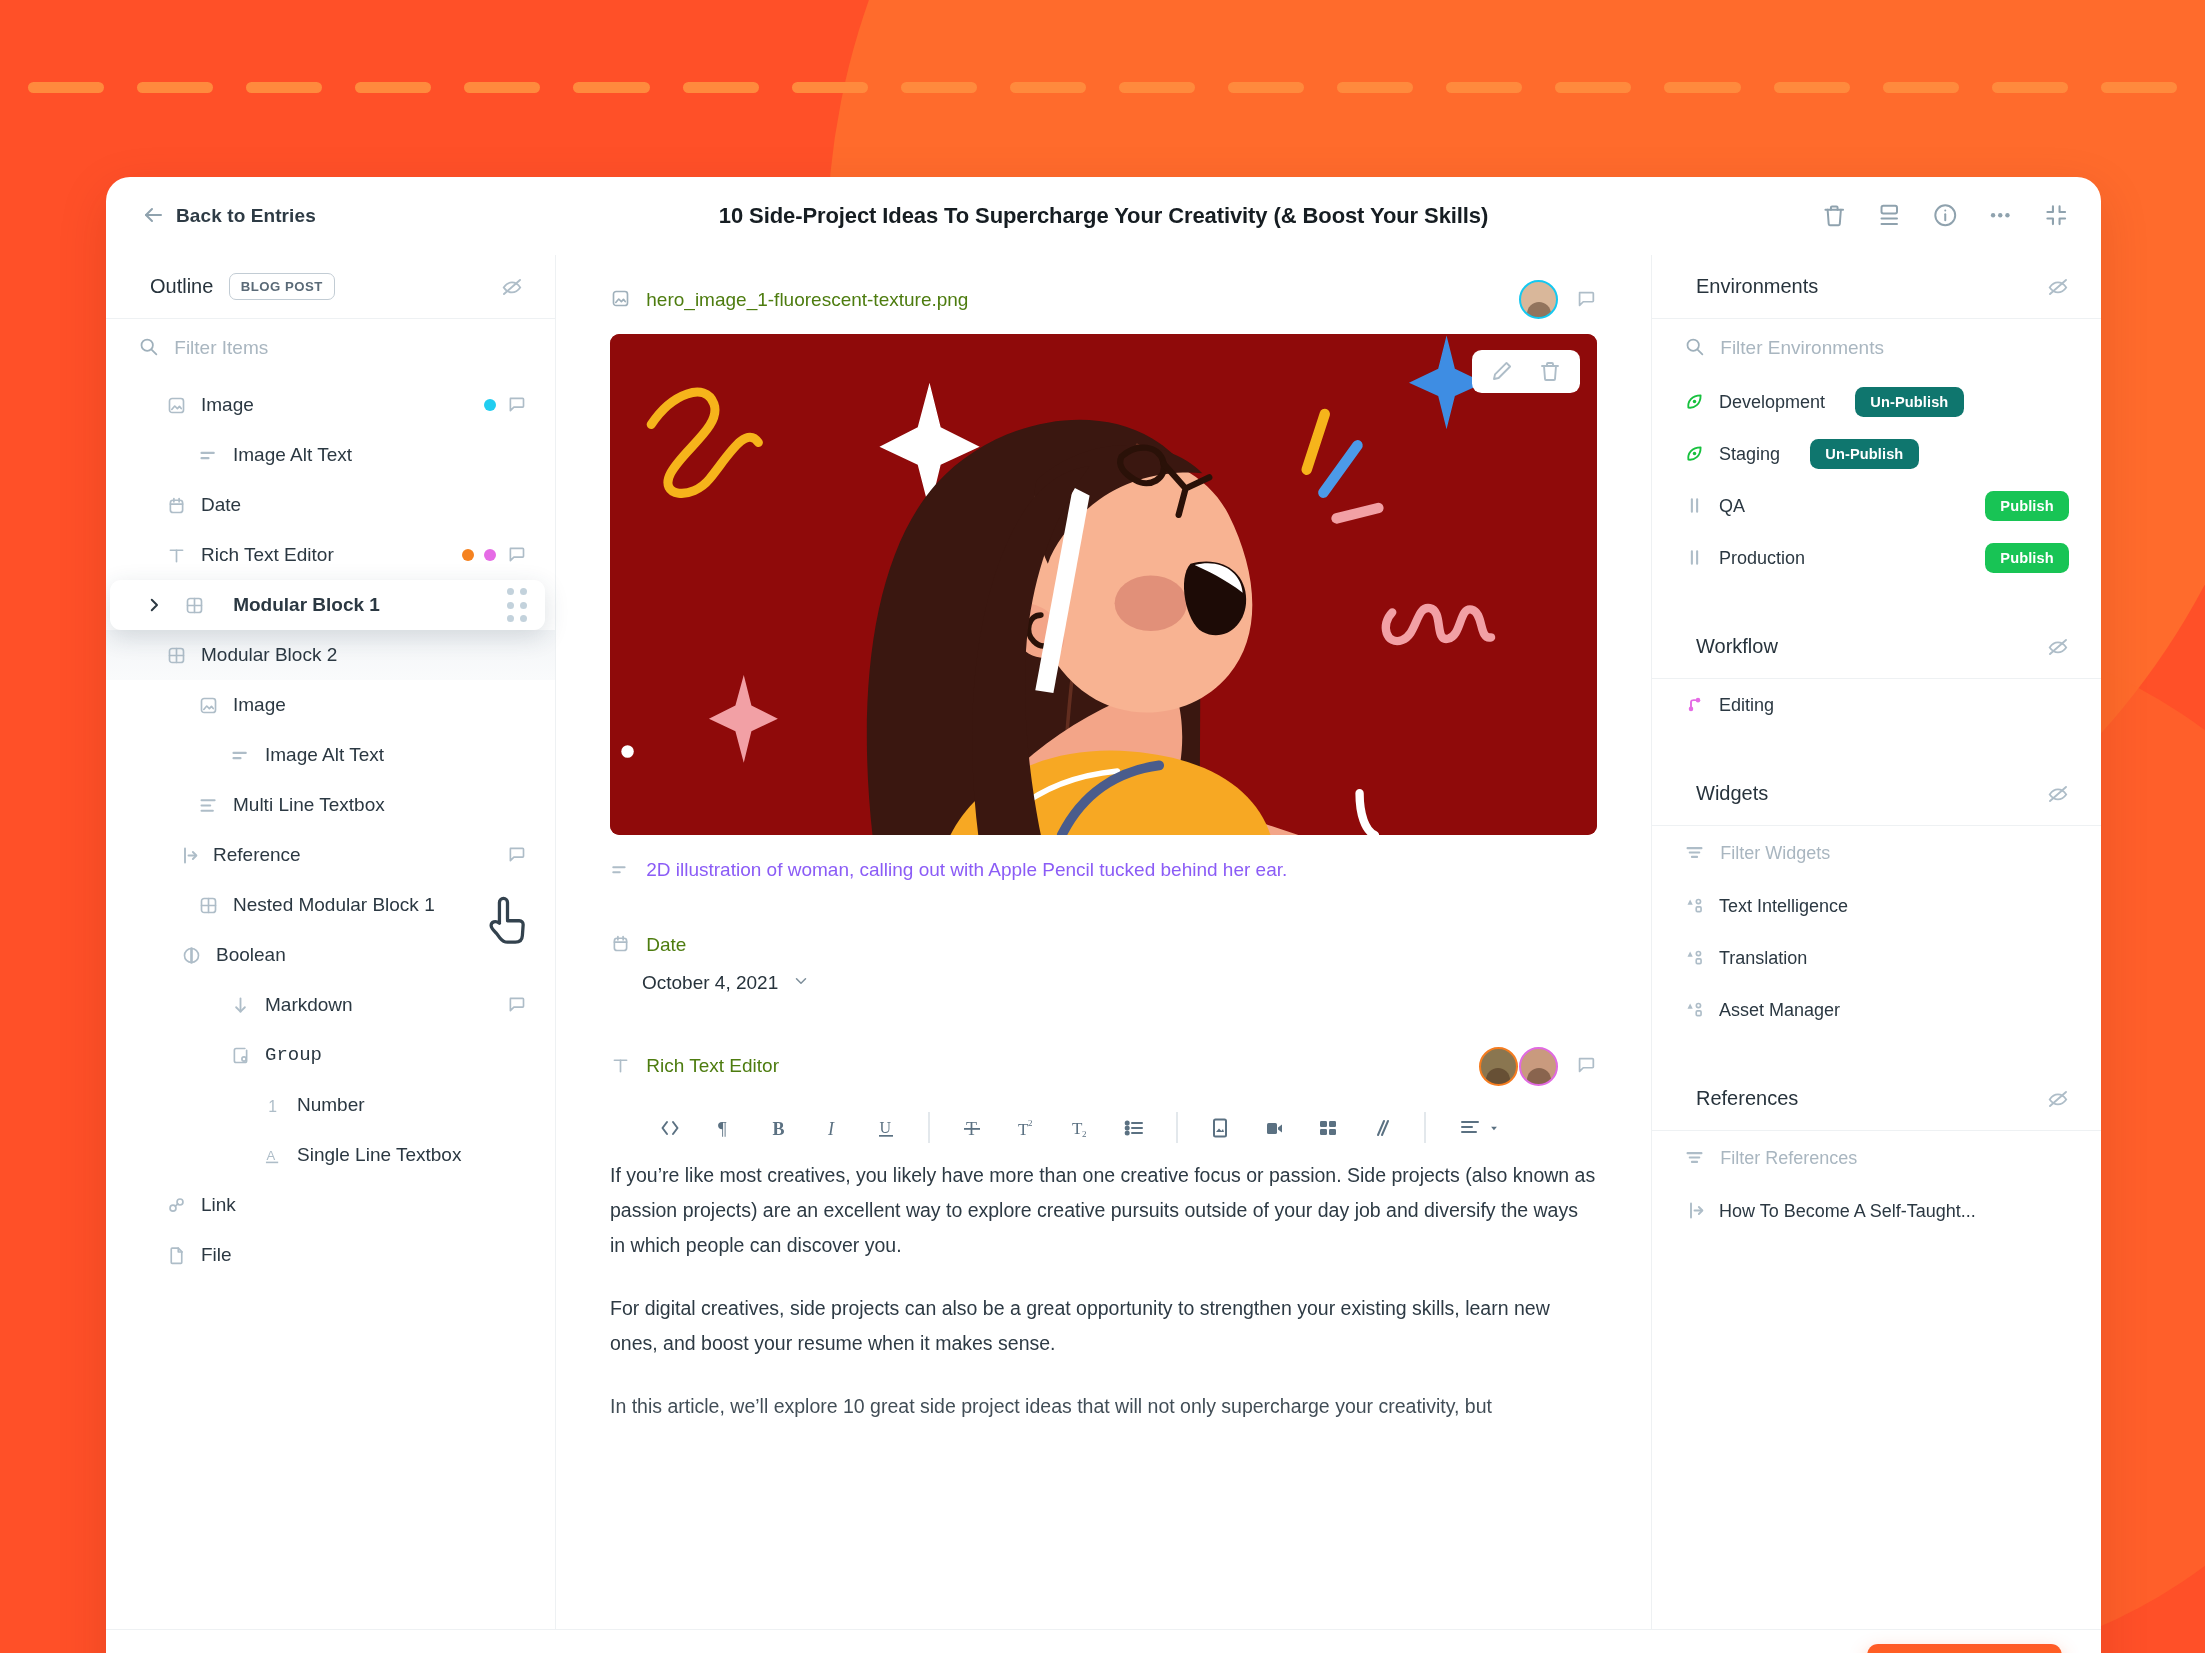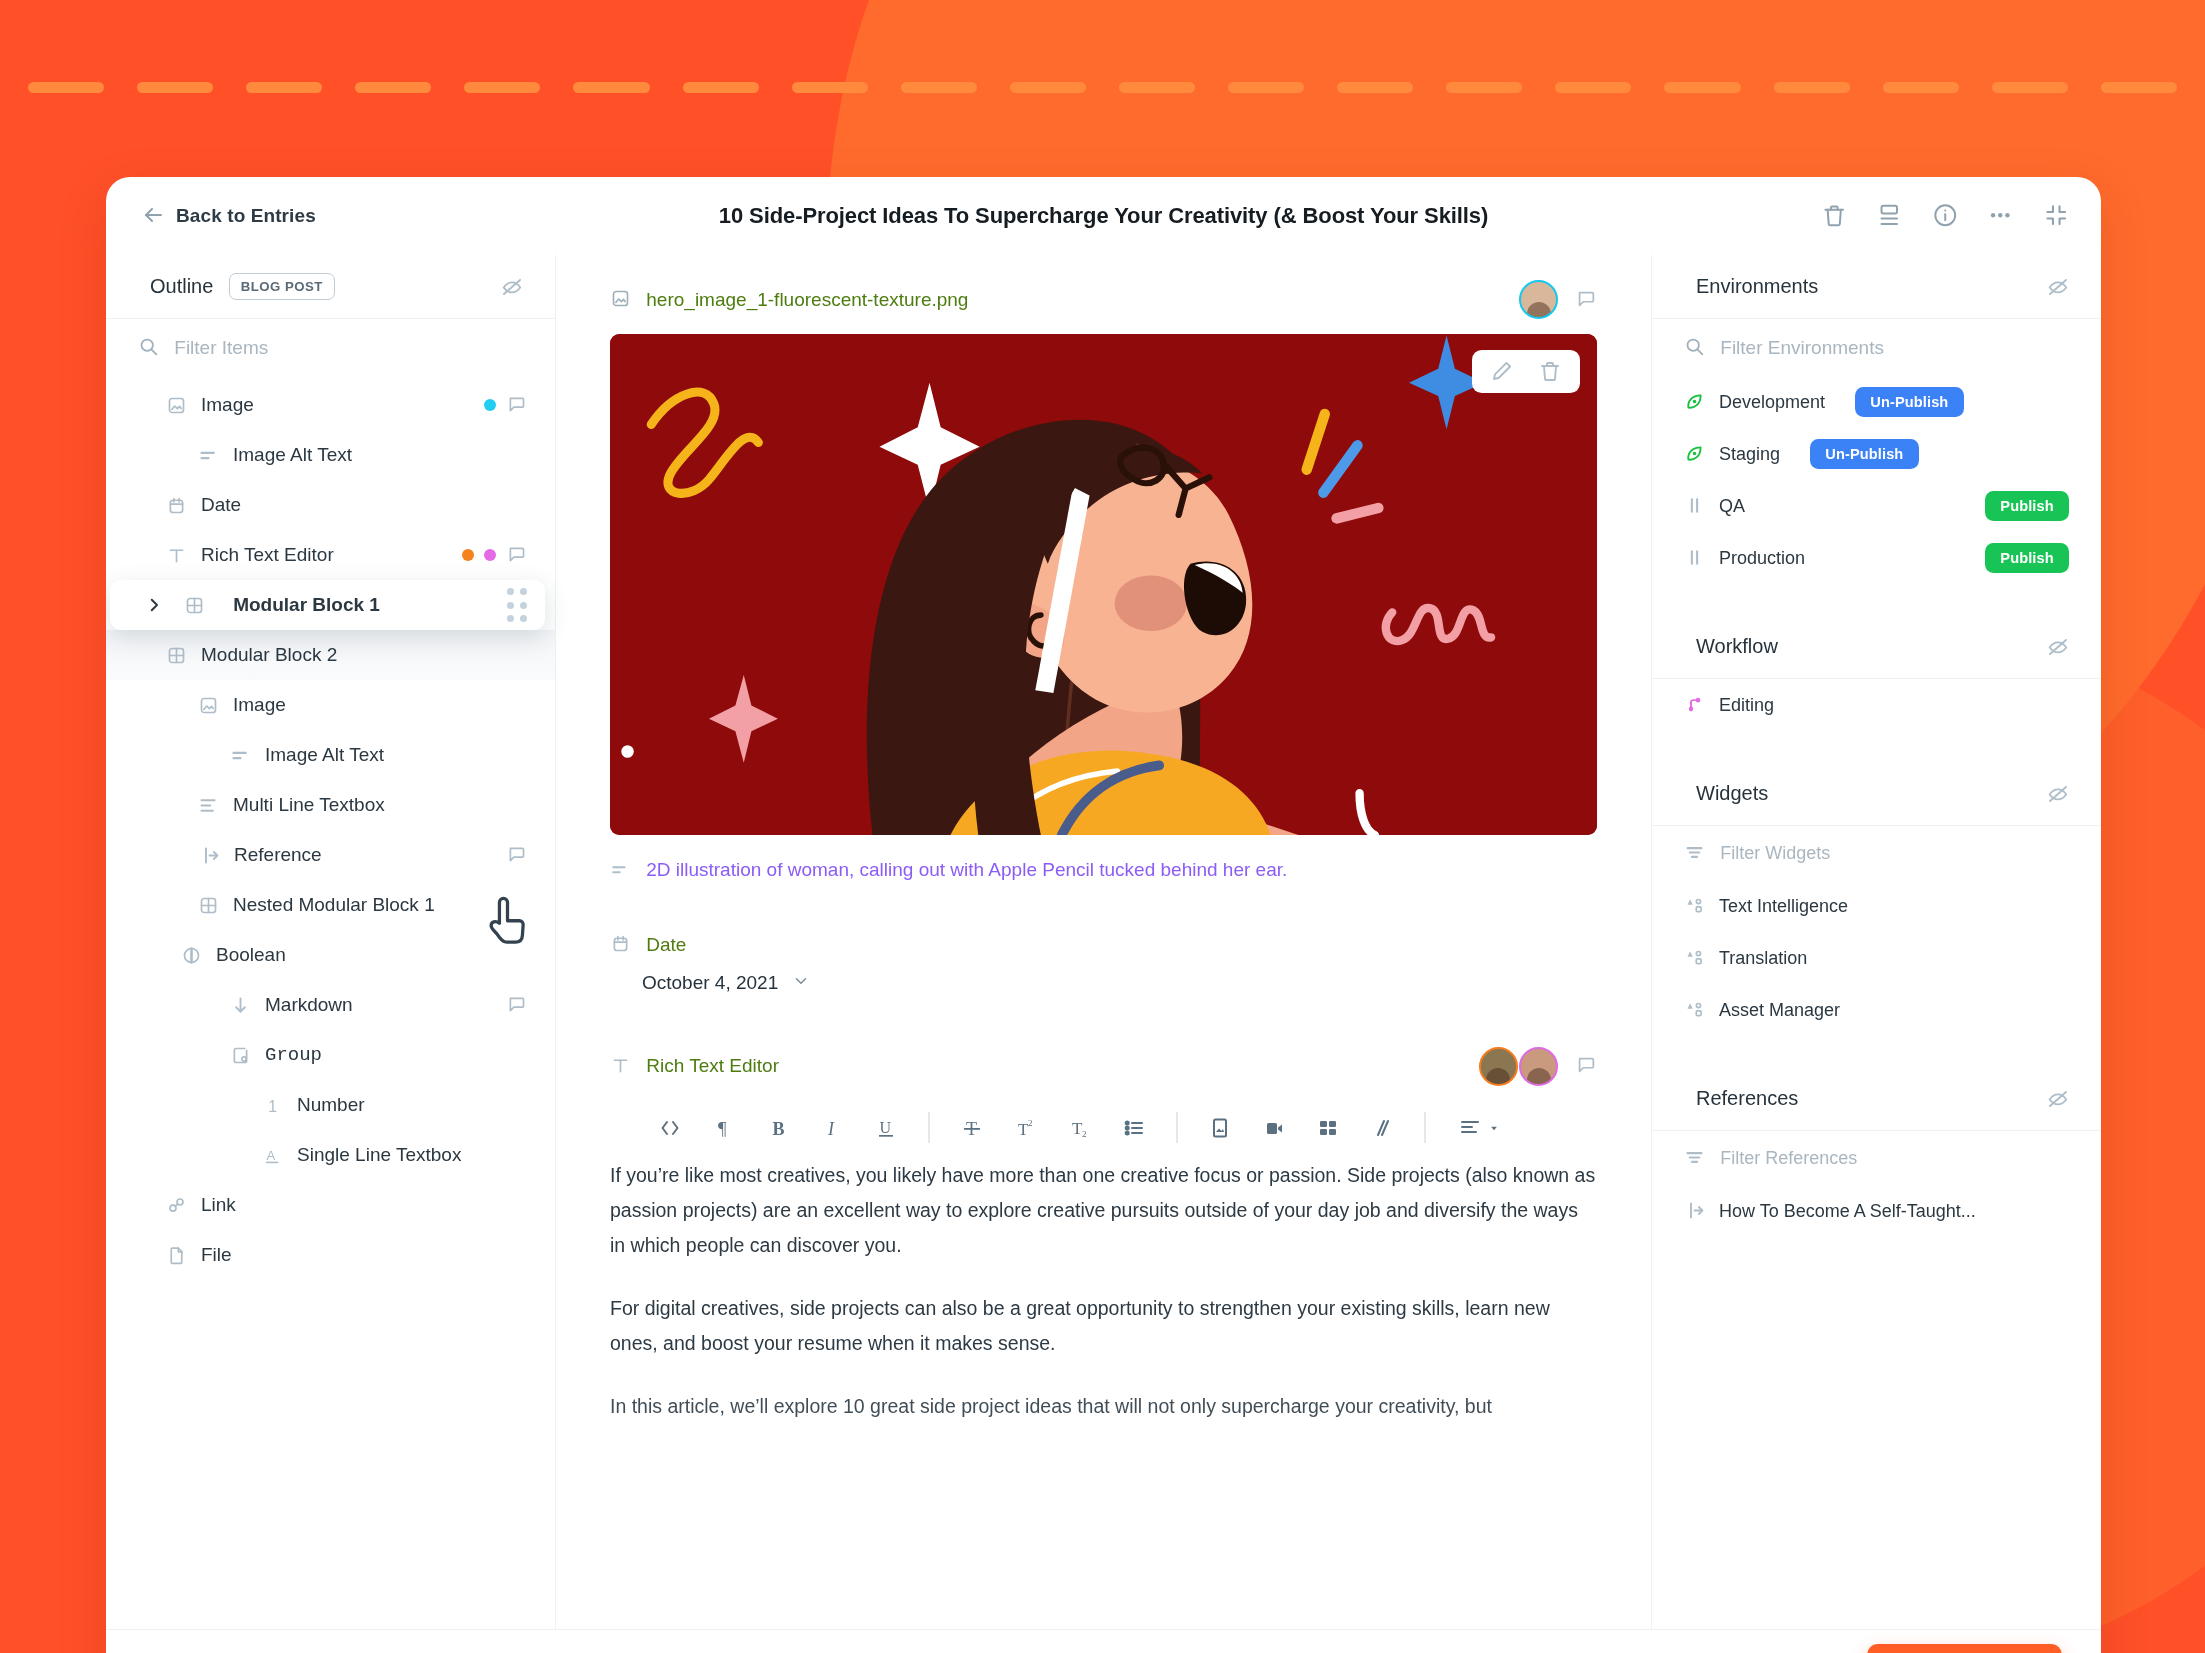--- a/index.html
+++ b/index.html
@@ -280,21 +280,21 @@
   .env-row .lbl, .wf-row .lbl, .wg-row .lbl, .ref-row .lbl {
     font-size: 18px; color: #2b3842; margin-left: 14px; white-space: nowrap;
   }
   .pill {
     margin-left: auto;
     border-radius: 8.4px;
     padding: 6.3px 15.3px 7px;
     font-size: 14.6px; font-weight: 700; color: #fff;
     letter-spacing: 0.1px;
   }
-  .pill.grey { background: #3b82f6; margin-left: 30px; }
+  .pill.grey { background: #0f766e; margin-left: 30px; }
   .pill.green { background: #18C455; }
   .pane-sec { margin-top: 31px; }
   .filter-row.sm { height: 54px; }
   .filter-row.sm .ph { font-size: 18px; }
 
   
   #bottombar {
     flex: 0 0 86px;
     height: 86px;
     border-top: 1.4px solid #eef1f3;
@@ -548,21 +548,21 @@
             <span class="ico">
               <svg width="21" height="21" viewBox="0 0 24 24" fill="none" stroke="#AEBDC8" stroke-width="2.3" stroke-linecap="round" stroke-linejoin="round">
                 <line x1="4" y1="6" x2="19" y2="6"></line>
                 <line x1="4" y1="12" x2="14" y2="12"></line>
                 <line x1="4" y1="18" x2="17" y2="18"></line>
               </svg>
             </span>
             <span class="lbl">Multi Line Textbox</span>
             <span class="badges"></span>
           </div>
-          <div class="tree-item" style="padding-left: 65px;">
+          <div class="tree-item" style="padding-left: 44px;">
             <span class="caret"></span>
             <span class="ico">
               <svg width="21" height="21" viewBox="0 0 24 24" fill="none" stroke="#AEBDC8" stroke-width="2.2" stroke-linecap="round" stroke-linejoin="round">
                 <path d="M8 4v16"></path>
                 <path d="M12 12h8"></path>
                 <polyline points="17 8 21 12 17 16"></polyline>
               </svg>
             </span>
             <span class="lbl">Reference</span>
             <span class="badges">

